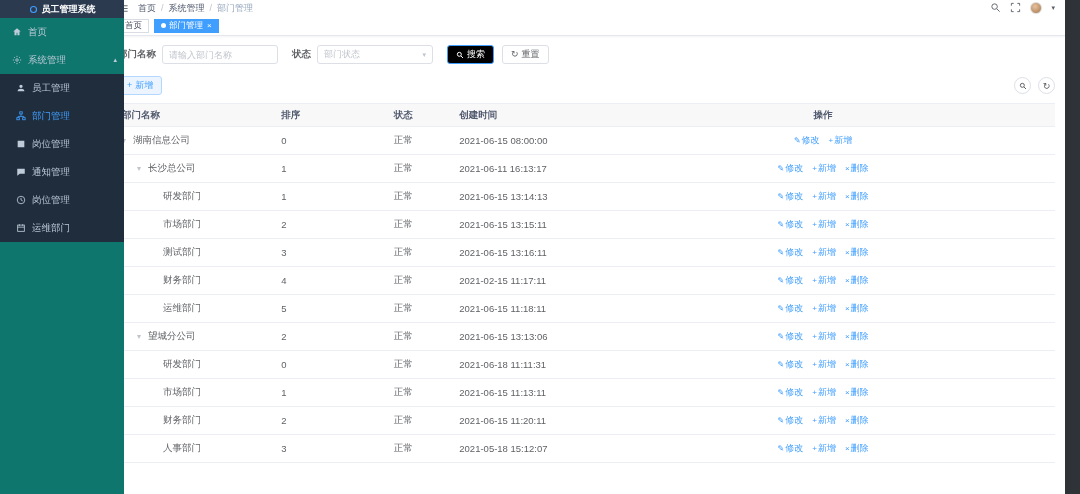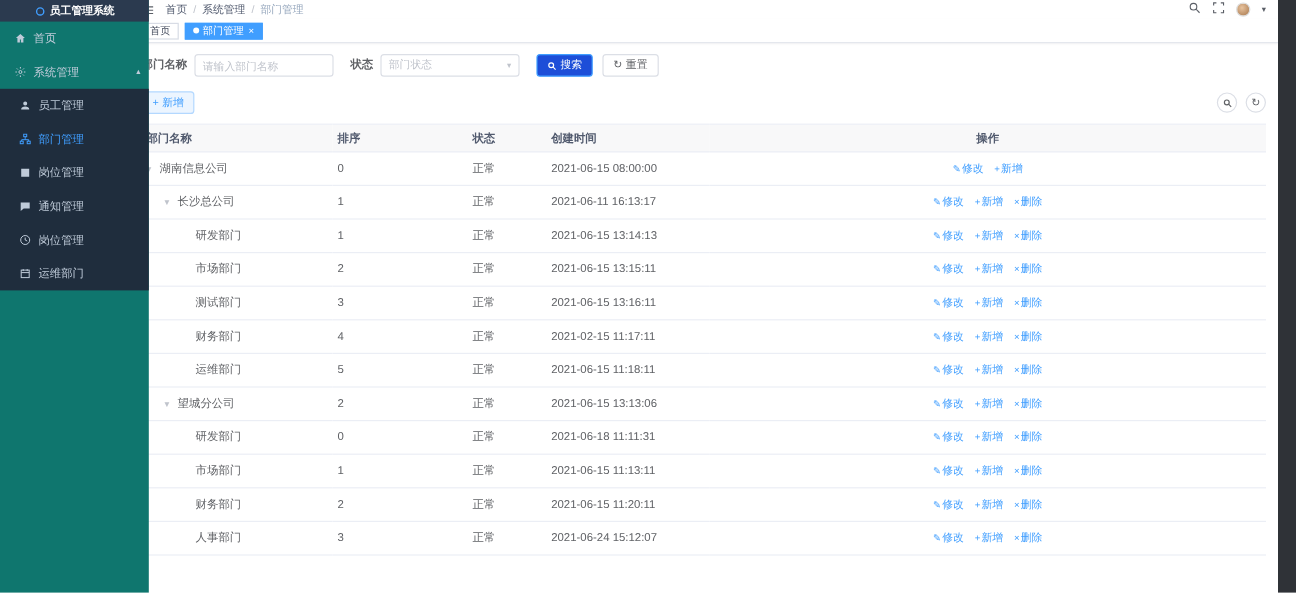--- a/index.html
+++ b/index.html
@@ -47,21 +47,21 @@
   .f-label { font-size:9.5px; color:#606266; font-weight:600; margin-right:6px; }
   .f-gap { width:14px; }
   .t-input { width:116px; height:19px; border:1px solid #dcdfe6; border-radius:3px; padding:0 6px; font-size:9px; color:#606266; font-family:inherit; outline:none; }
   .t-input::placeholder { color:#c0c4cc; }
   .t-select { width:116px; height:19px; border:1px solid #dcdfe6; border-radius:3px; padding:0 6px; font-size:9px; display:flex; align-items:center; justify-content:space-between; cursor:pointer; background:#fff; }
   .t-select .ph { color:#c0c4cc; }
   .t-select .sel-caret { color:#c0c4cc; font-size:7px; }
 
   .btn { height:19px; border-radius:3px; padding:0 8px; font-size:9px; display:inline-flex; align-items:center; gap:3px; cursor:pointer; white-space:nowrap; }
   .btn svg { width:8px; height:8px; }
-  .btn-primary { background:#1d4ed8; border:1px solid #409eff; color:#fff; margin-left:14px; }
+  .btn-primary { background:#000000; border:1px solid #409eff; color:#fff; margin-left:14px; }
   .btn-plain { background:#fff; border:1px solid #dcdfe6; color:#606266; margin-left:8px; }
   .btn-add { background:#ecf5ff; border:1px solid #b3d8ff; color:#409eff; }
   .btn .ric { font-size:9px; line-height:1; }
 
   .toolbar-row { display:flex; align-items:center; margin-bottom:8px; }
   .toolbar-right { margin-left:auto; display:flex; gap:7px; }
   .circle-btn { width:17px; height:17px; border-radius:50%; border:1px solid #dcdfe6; background:#fff; color:#606266; display:flex; align-items:center; justify-content:center; cursor:pointer; font-size:9px; }
   .circle-btn svg { width:8px; height:8px; }
 
   
@@ -397,21 +397,21 @@
                 <a class="op"><span class="op-ic">×</span>删除</a>
               </span></td>
   </tr>
 
   <tr>
     <td class="td-name" style="padding-left: 34px;">
       <span class="tree-caret" style="visibility: hidden;">▾</span><span class="cell-name">人事部门</span>
     </td>
     <td class="td-sort">3</td>
     <td class="td-status">正常</td>
-    <td class="td-created">2021-06-24 15:12:07</td>
+    <td class="td-created">2021-05-18 15:12:07</td>
     <td class="td-ops"><span class="ops">
                 <a class="op"><span class="op-ic">✎</span>修改</a>
                 <a class="op"><span class="op-ic">+</span>新增</a>
                 <a class="op"><span class="op-ic">×</span>删除</a>
               </span></td>
   </tr>
 </tbody>
     </table>
 
   </div>

